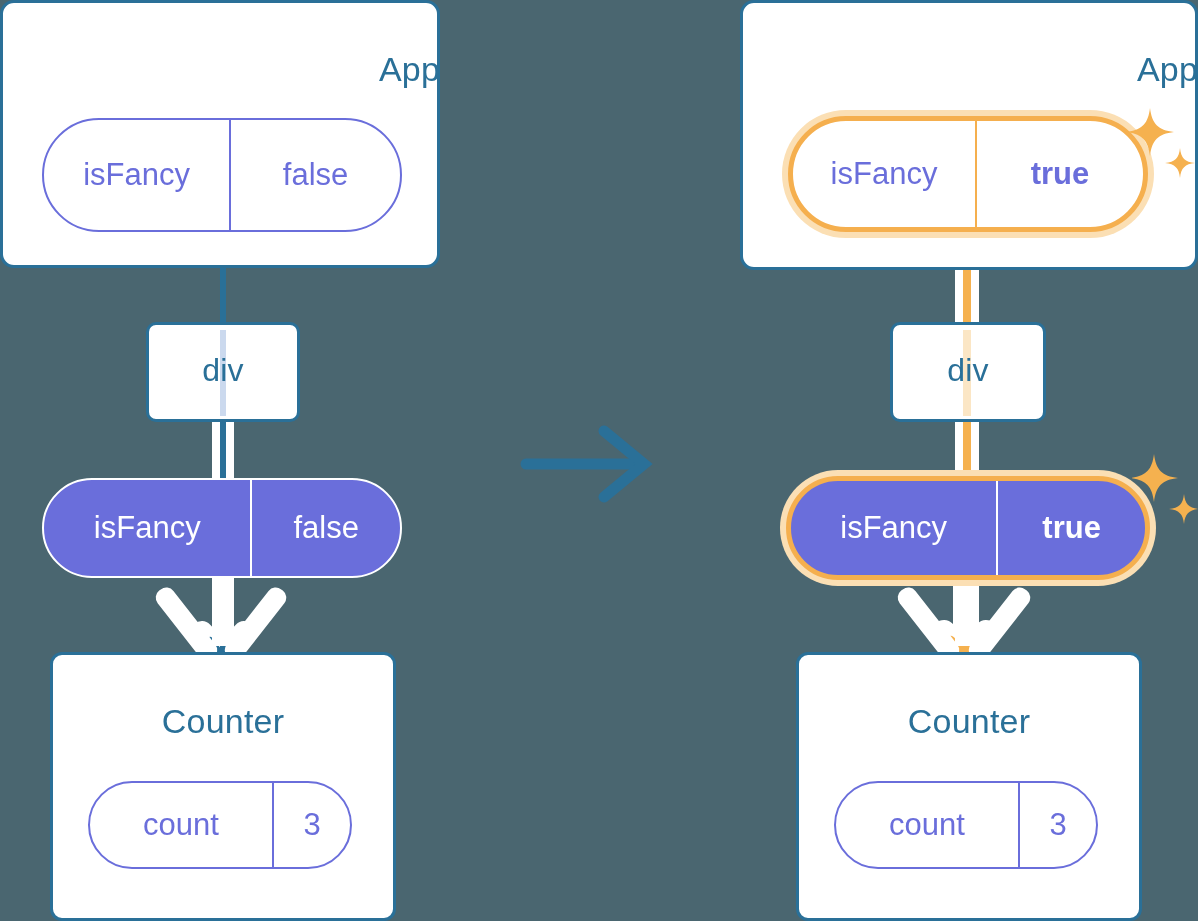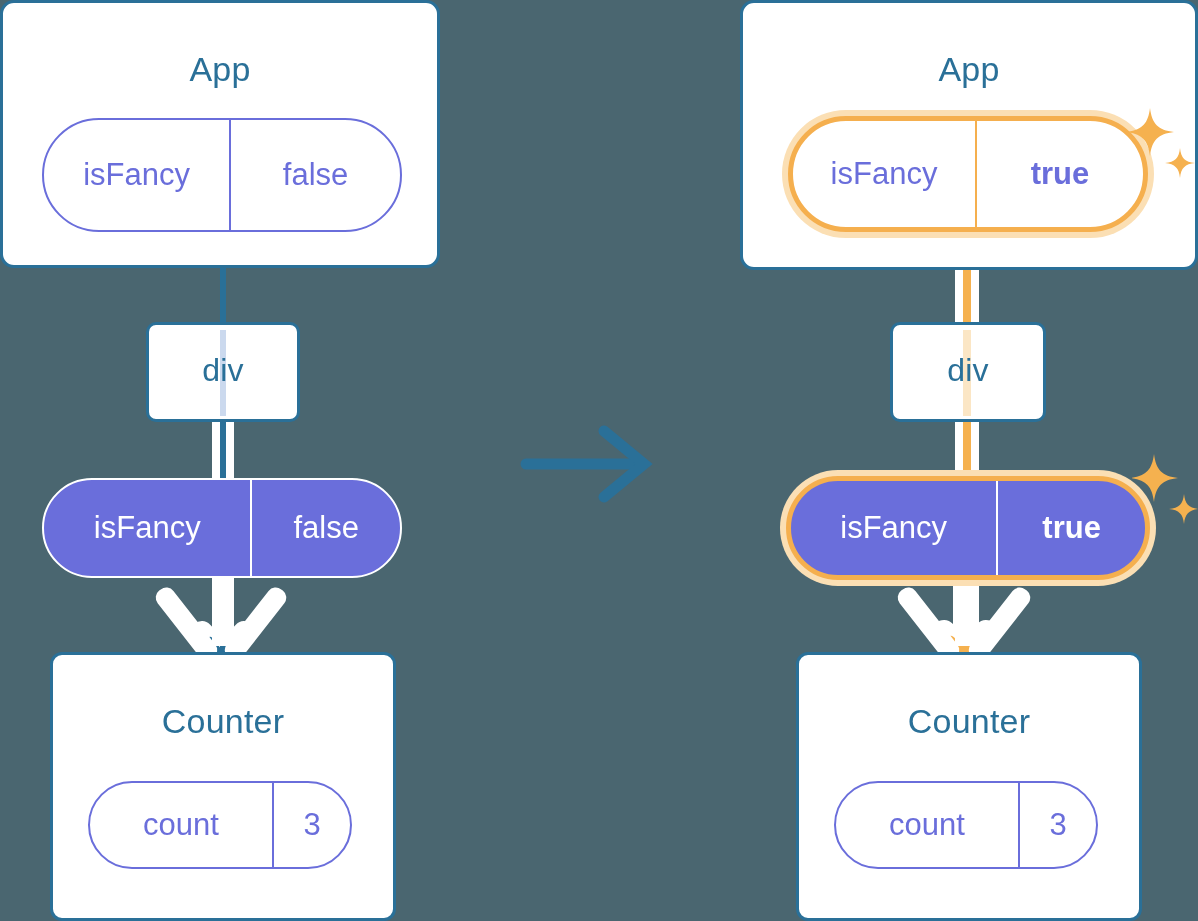--- a/index.html
+++ b/index.html
@@ -30,21 +30,21 @@
     text-align:center;
     color:#2a7098;
     font-size:34px;
     letter-spacing:.2px;
     z-index:6;
   }
 
   
   .box-app{left:0;top:0;width:440px;height:268px;border-radius:14px;}
   .panel-right .box-app{left:0;top:0;width:458px;height:270px;}
-  .title-app{top:50px;}
+  .title-app{top:50px;text-align:right;}
 
   
   .box-div{left:146px;top:322px;width:154px;height:100px;border-radius:10px;}
   .panel-right .box-div{left:150px;top:322px;width:156px;height:100px;}
   .title-div{top:352px;font-size:32px;}
 
   
   .box-counter{left:50px;top:652px;width:346px;height:269px;border-radius:12px;}
   .panel-right .box-counter{left:56px;top:652px;width:346px;height:269px;}
   .title-counter{top:702px;}

